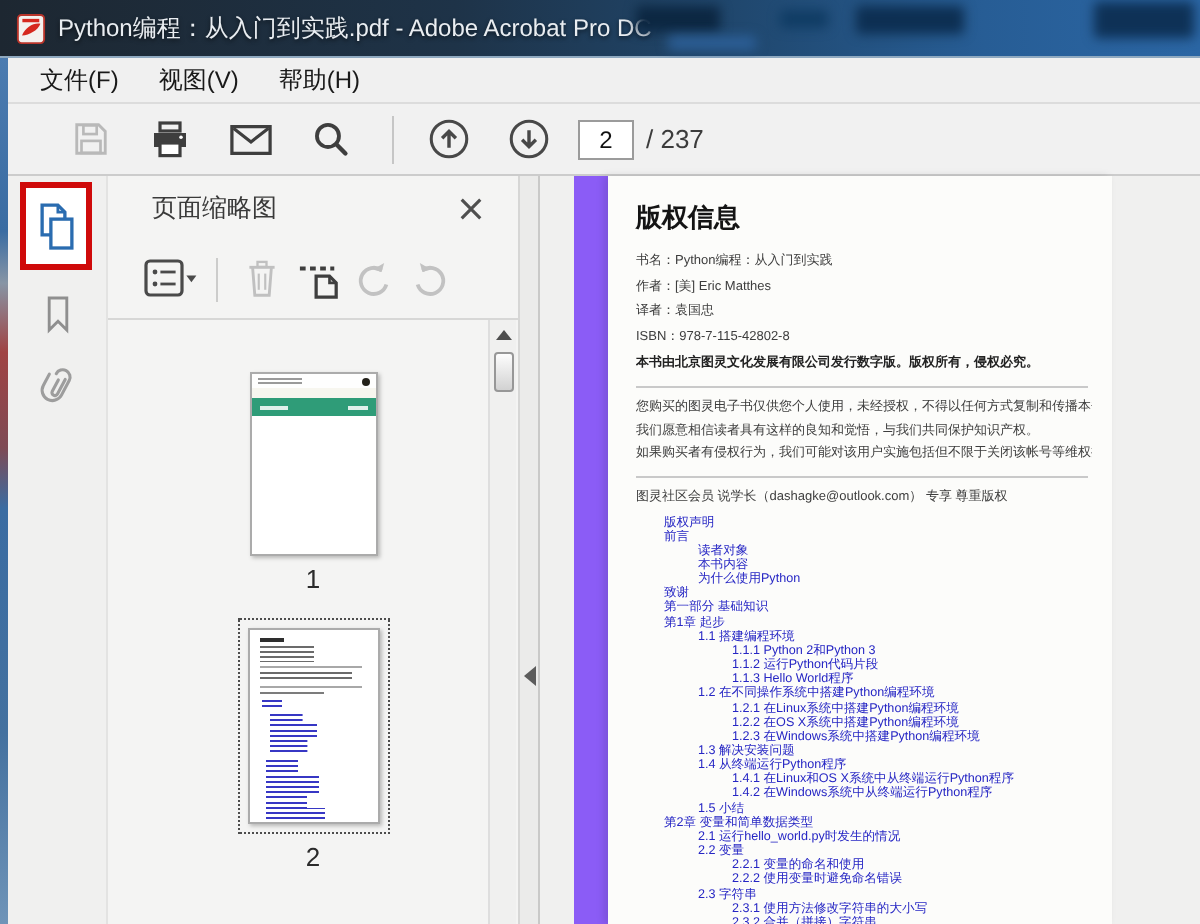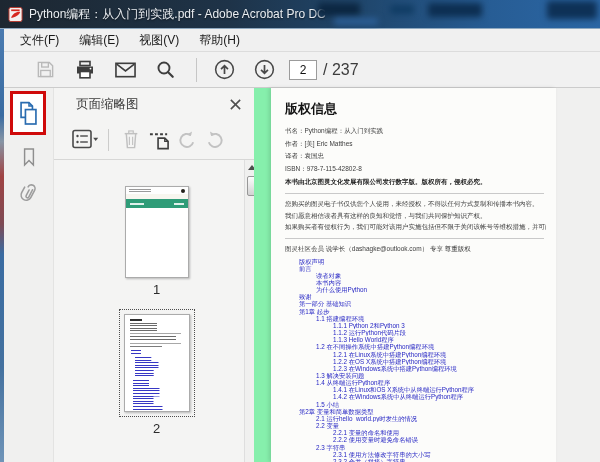--- a/index.html
+++ b/index.html
@@ -34,21 +34,21 @@
   .tb-tabs{display:flex;align-items:stretch;height:36px;margin-left:12px;gap:24px;}
   .tb-tab{font-size:13px;color:#5b5b5b;display:flex;align-items:center;border-bottom:3px solid transparent;
     padding:0 2px;box-sizing:border-box;cursor:default;}
   .tb-tab.active{color:#0d0d0d;border-bottom-color:#2e2e2e;}
   .tb-btn{width:34px;height:30px;display:flex;align-items:center;justify-content:center;border-radius:3px;}
   .tb-btn.first{margin-left:24px;}
   .tb-btn + .tb-btn{margin-left:6px;}
   .tb-sep{width:1px;height:24px;background:#c6c6c6;margin:0 10px 0 14px;}
   .page-input{width:26px;height:18px;border:1px solid #9b9b9b;background:#fff;text-align:center;
     font-size:12px;color:#111;margin-left:8px;font-family:inherit;padding:0;}
-  .page-total{font-size:16px;color:#3c3c3c;margin-left:6px;}
+  .page-total{font-size:13px;color:#3c3c3c;margin-left:6px;}
 
   
   .main{position:absolute;left:4px;top:88px;width:552px;bottom:0;}
 
   
   .nav-rail{position:absolute;left:0;top:0;width:50px;height:100%;background:#f0f0ef;border-right:1px solid #e3e3e2;box-sizing:border-box;}
   .rail-highlight{margin:3px 0 0 6px;width:30px;height:38px;border:3px solid #cf0a0a;background:#ffffff;
     display:flex;align-items:center;justify-content:center;}
   .rail-btn{width:50px;height:32px;display:flex;align-items:center;justify-content:center;}
   .rail-btn.bm{margin-top:6px;}
@@ -108,21 +108,21 @@
   .ps-thumb{width:10px;height:20px;margin:6px auto 0;background:linear-gradient(#fdfdfd,#d2d2d2);
     border:1px solid #979797;border-radius:2px;box-sizing:border-box;}
 
   
   .divider{position:absolute;left:255px;top:0;width:11px;height:100%;background:#ebebea;
     border-left:1px solid #d6d6d5;border-right:1px solid #c9c9c8;box-sizing:border-box;}
   .collapse-arrow{position:absolute;left:2px;top:245px;width:0;height:0;
     border-top:5px solid transparent;border-bottom:5px solid transparent;border-right:6px solid #5c5c5c;}
 
   
-  .docview{position:absolute;left:250px;top:0;right:0;height:100%;background:#86efac;text-decoration:underline;}
+  .docview{position:absolute;left:283px;top:0;right:0;height:100%;background:#8b5cf6;text-decoration:underline;}
   .page{position:absolute;left:17px;top:0;right:0;bottom:0;background:#fcfcfa;
     box-shadow:-2px 0 4px rgba(0,0,0,.12);padding:8px 10px 0 14px;box-sizing:border-box;overflow:hidden;}
   .doc-h1{font-size:13px;font-weight:bold;color:#141414;margin:4px 0 7px;}
   .doc-meta-line{font-size:6.5px;line-height:12.5px;color:#3d3d3d;white-space:nowrap;overflow:hidden;}
   .doc-publisher{font-size:6.5px;line-height:12px;font-weight:bold;color:#222;margin-top:1px;white-space:nowrap;overflow:hidden;}
   .doc-rule{border:none;border-top:1px solid #c9c9c9;margin:5px 2px 4px 0;}
   .doc-license-line{font-size:6.5px;line-height:11.5px;color:#3d3d3d;white-space:nowrap;overflow:hidden;}
   .doc-member{font-size:6.5px;line-height:12px;color:#3d3d3d;margin:2px 0 3px;white-space:nowrap;overflow:hidden;}
   .toc{margin-top:2px;}
   .toc-item{font-size:6.3px;line-height:7.15px;color:#2626c4;white-space:nowrap;overflow:hidden;cursor:pointer;}
@@ -147,21 +147,20 @@
     <div class="blur-block bb2"></div>
     <div class="blur-block bb3"></div>
     <div class="blur-block bb4"></div>
     <div class="blur-block bb5"></div>
   </div>
 
   <div class="desktop-strip"></div>
 
   <div class="menubar">
       <span class="menu-item">文件(F)</span>
-      <span class="menu-item">编辑(E)</span>
       <span class="menu-item">视图(V)</span>
       <span class="menu-item">帮助(H)</span>
     </div>
 
   <div class="toolbar">
 
     <div class="tb-btn first" title="">
       <svg width="19" height="19" viewBox="0 0 20 20">
         <path d="M2.5 2.5 h11.5 l3.5 3.5 v11.5 h-15 z" fill="none" stroke="#b9b9b9" stroke-width="1.5"></path>
         <rect x="6" y="2.8" width="7" height="4.6" fill="none" stroke="#b9b9b9" stroke-width="1.4"></rect>

